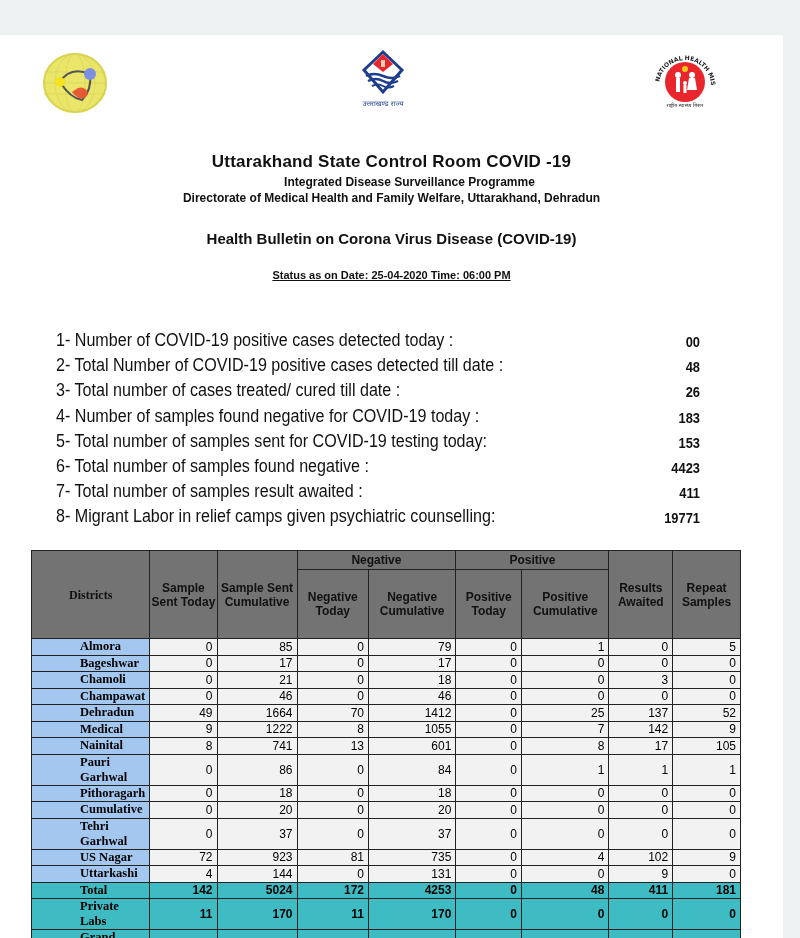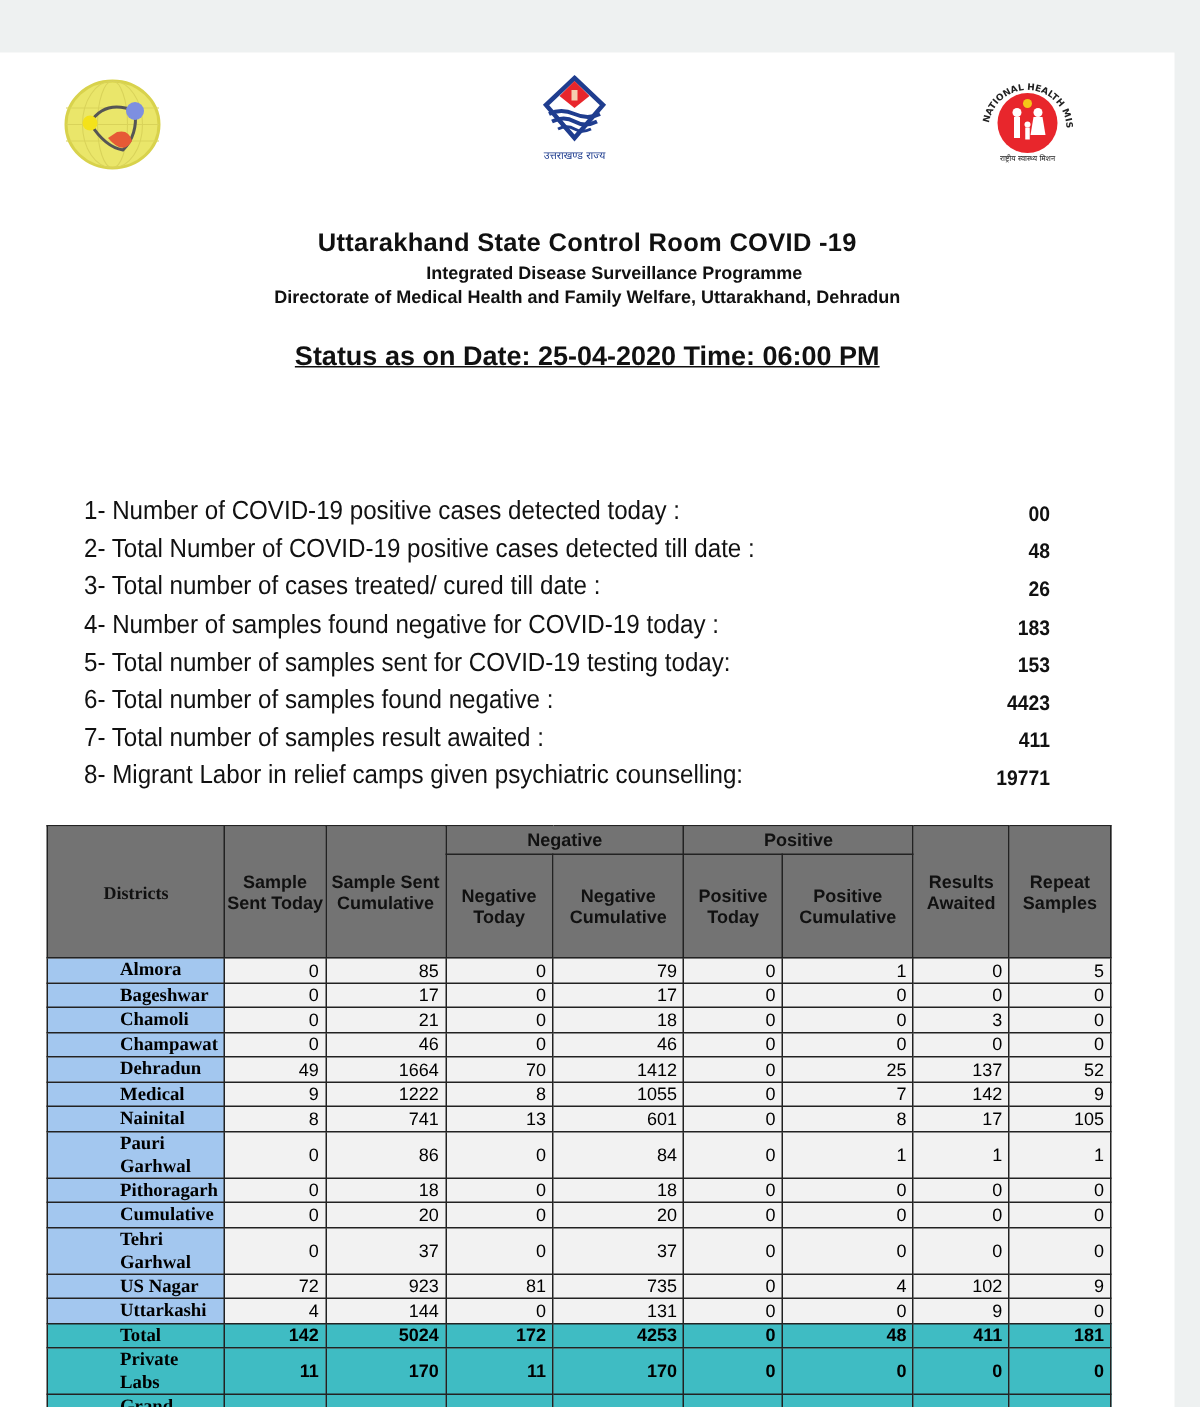--- a/index.html
+++ b/index.html
@@ -15,21 +15,21 @@
   .logo { position: absolute; }
   .logo-idsp { left: 42px; top: 52px; width: 66px; height: 62px; }
   .logo-uk { left: 352px; top: 48px; width: 62px; height: 62px; }
   .logo-nhm { left: 645px; top: 52px; width: 80px; height: 58px; }
 
   .title-block { position: absolute; left: 0; top: 152px; width: 783px; text-align: center; color: #111; }
   .title { font-size: 17px; font-weight: bold; letter-spacing: 0.2px; }
   .subtitle { font-size: 12px; font-weight: bold; margin-top: 3px; padding-left: 36px; }
   .subtitle2 { font-size: 12px; font-weight: bold; margin-top: 2px; }
   .bulletin { font-size: 15px; font-weight: bold; margin-top: 25px; }
-  .status { font-size: 18px; font-weight: bold; margin-top: 22px; text-decoration: underline; }
+  .status { font-size: 11px; font-weight: bold; margin-top: 22px; text-decoration: underline; }
 
   .facts { position: absolute; left: 56px; top: 330px; width: 660px; }
   .fact-row { position: relative; height: 25.2px; font-size: 17.5px; color: #111; font-family: "Liberation Sans", sans-serif; transform: scaleX(0.92); transform-origin: left center; }
   .fact-label { position: absolute; left: 0; top: 0; white-space: nowrap; }
   .fact-value { position: absolute; left: 0; top: 4px; width: 700px; text-align: right; font-weight: bold; font-size: 14px; white-space: nowrap; }
 
   table.stats {
     position: absolute; left: 31px; top: 550px; width: 710px;
     border-collapse: collapse; font-family: "Liberation Sans", sans-serif;
   }
@@ -91,20 +91,21 @@
     <path id="arc" d="M14 34 A26 26 0 0 1 66 34" fill="none"></path>
     <text font-size="6" font-weight="bold" fill="#222" font-family="DejaVu Sans, sans-serif"><textPath href="#arc" startOffset="4">NATIONAL HEALTH MISSION</textPath></text>
     <text x="40" y="55" font-size="5" fill="#222" text-anchor="middle" font-family="DejaVu Sans, sans-serif">राष्ट्रीय स्वास्थ्य मिशन</text>
   </svg>
 </div>
 
 <div class="title-block">
   <div class="title">Uttarakhand State Control Room COVID -19</div>
   <div class="subtitle">Integrated Disease Surveillance Programme</div>
   <div class="subtitle2">Directorate of Medical Health and Family Welfare, Uttarakhand, Dehradun</div>
+  <div class="bulletin">Health Bulletin on Corona Virus Disease (COVID-19)</div>
   <div class="status">Status as on Date: 25-04-2020 Time: 06:00 PM</div>
 </div>
 
 <div class="facts">
   <div class="fact-row">
       <span class="fact-label">1- Number of COVID-19 positive cases detected today :</span>
       <span class="fact-value">00</span>
     </div>
   <div class="fact-row">
       <span class="fact-label">2- Total Number of COVID-19 positive cases detected till date :</span>

